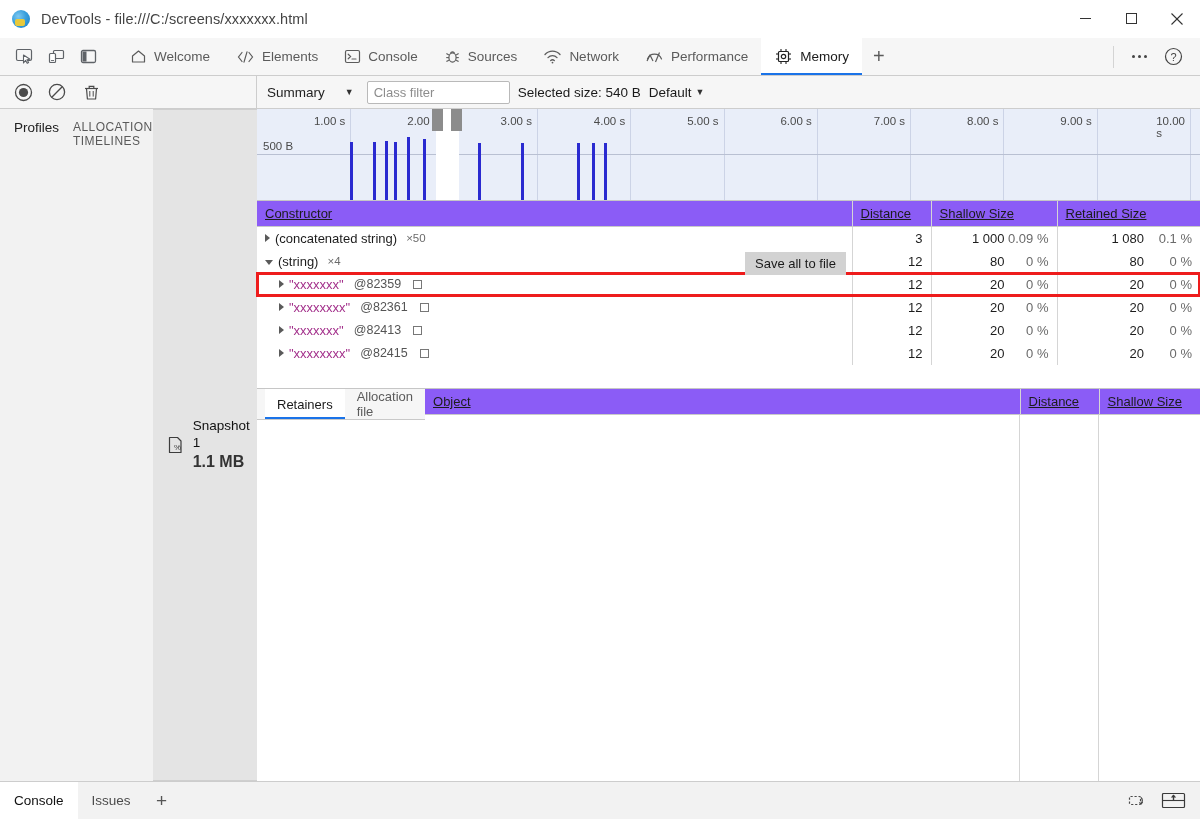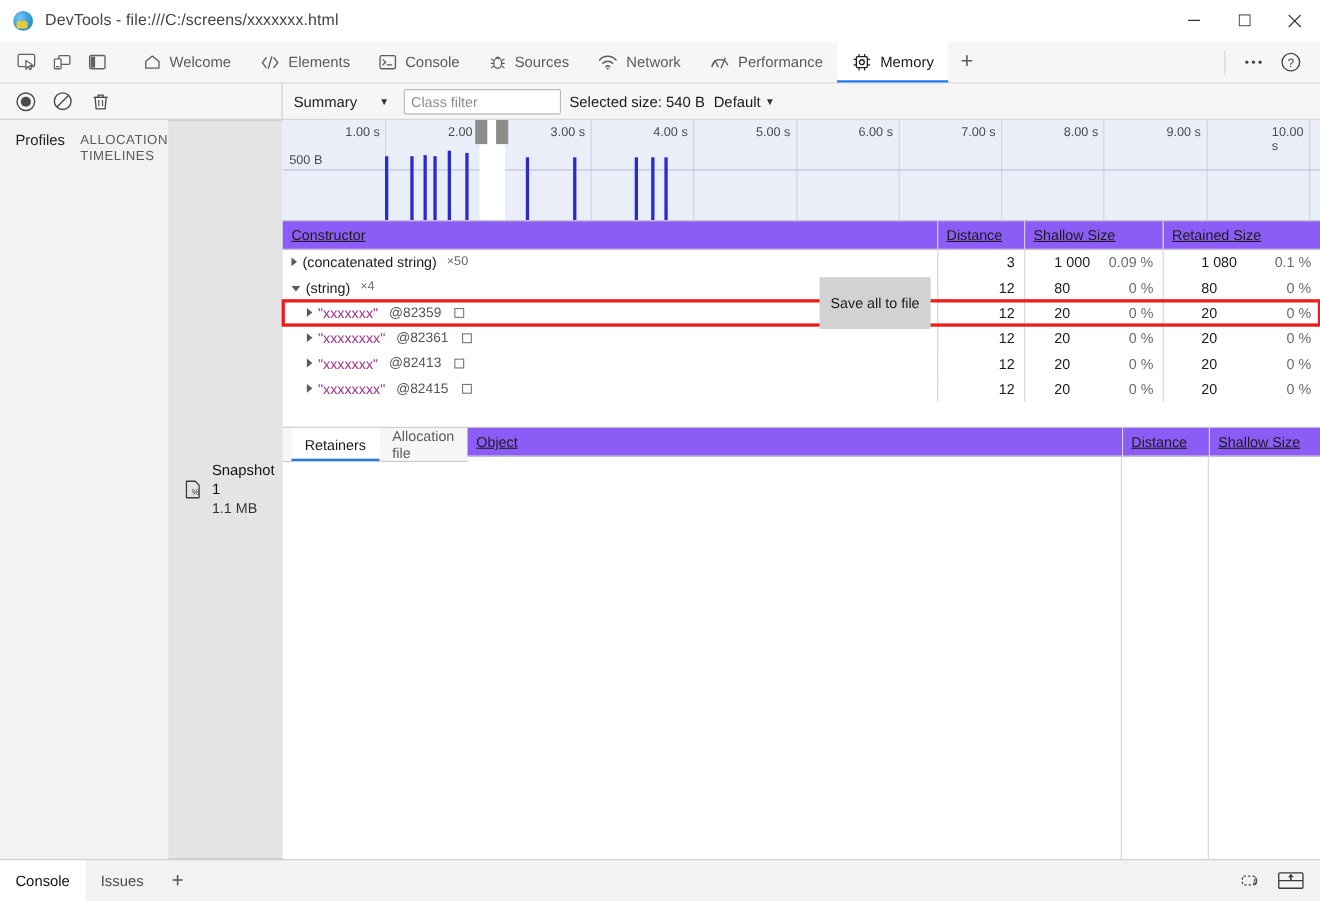--- a/index.html
+++ b/index.html
@@ -99,21 +99,21 @@
   .sb-title { font-size: 13.5px; color: #222; padding: 11px 0 11px 14px; }
   .sb-sep { height:1px; background:#d9d9d9; }
   .sb-section { font-size: 12px; color: #5a5a5a; letter-spacing: 0.45px; padding: 11px 0 8px 14px; }
   .sb-item {
     display: flex; align-items: center; gap: 8px; padding: 7px 10px 7px 12px;
     background: #e4e4e4; border-top: 1px solid #cfcfcf; border-bottom: 1px solid #cfcfcf;
   }
   .sb-icon { width: 20px; height: 22px; display:flex; align-items:center; justify-content:center; color:#3c3c3c; flex:0 0 20px; }
   .sb-texts { display:flex; flex-direction:column; line-height: 1.25; }
   .sb-name { font-size: 13.5px; color: #111; }
-  .sb-sub { font-size: 13px; color: #333; }
+  .sb-sub { font-size: 16px; color: #333; font-weight: bold; }
   .sb-save { margin-left:auto; font-size: 13px; color: #111; text-decoration: underline; }
 
   
   .main { flex: 1; display: flex; flex-direction: column; min-width: 0; background:#fff; }
 
   
   .overview { height: 92px; flex: 0 0 92px; position: relative; background: #e9eef9;
               border-bottom: 1px solid #c6c6c6; overflow: hidden; }
   .ov-grid { position:absolute; inset:0; }
   .ov-tickline { position:absolute; top:0; bottom:0; width:1px; background:#ccd3e6; }
@@ -137,38 +137,38 @@
     border-right: 1px solid #d5d5d5; padding: 3px 8px; height: 23px; color:#1c1c1c;
     vertical-align: middle;
   }
   .grid td:last-child { border-right: none; }
   .col-ctor { width: 595px; }
   .col-dist { width: 79px; }
   .col-shallow { width: 126px; }
   .col-retained { width: 143px; }
   .num { text-align: right; }
   .numpair { display:flex; justify-content:flex-end; align-items:baseline; gap: 0; }
-  .numpair .v { min-width: 52px; }
+  .numpair .v { min-width: 52px; text-align: right; }
   .numpair .p { min-width: 48px; text-align: right; color: #6a6a6a; }
   .shallow .numpair .v { min-width: 46px; }
   .shallow .numpair .p { min-width: 44px; }
   .ctor-cell { display: flex; align-items: center; gap: 5px; position: relative; }
   .tri { width: 0; height: 0; border-left: 5px solid #5a5a5a; border-top: 4px solid transparent;
          border-bottom: 4px solid transparent; flex: 0 0 5px; }
   .tri.open { border-left: 4px solid transparent; border-right: 4px solid transparent;
               border-top: 5px solid #5a5a5a; border-bottom: none; margin-top: 2px; }
   .ctor-name { color: #1c1c1c; font-size: 13px; }
   .ctor-name.str { color: #a3308b; }
   .ctor-count { color: #6a6a6a; font-size: 11.5px; margin-left: 4px; }
   .objid { color: #555; font-size: 12.5px; margin-left: 5px; }
   .objbox { display:inline-block; width: 9px; height: 9px; border: 1px solid #777; margin-left: 7px; }
   .row-hl { outline: 3px solid #ee1c1c; outline-offset: -2px; }
   .save-all-btn {
     position: absolute; left: 480px; top: -2px; background: #d2d2d2; color: #1a1a1a;
-    font-size: 13px; padding: 16px 10px; border: none; font-family: "Liberation Sans", sans-serif;
+    font-size: 13px; padding: 4px 10px; border: none; font-family: "Liberation Sans", sans-serif;
     white-space: nowrap;
   }
 
   
   .lower { flex: 1; display: flex; flex-direction: row; min-height: 0; }
   .lower-tabs { height: 31px; flex: 0 0 31px; display: flex; align-items: stretch;
                 background: #f6f6f6; border-bottom: 1px solid #c9c9c9; padding-left: 8px; }
   .ltab { display:flex; align-items:center; padding: 0 12px; font-size: 13px; color: #5b5b5b; position:relative; }
   .ltab.active { color: #1a1a1a; background: #fff; }
   .ltab.active::after { content:""; position:absolute; left:0; right:0; bottom:0; height:2.5px; background:#1a73e8; }

